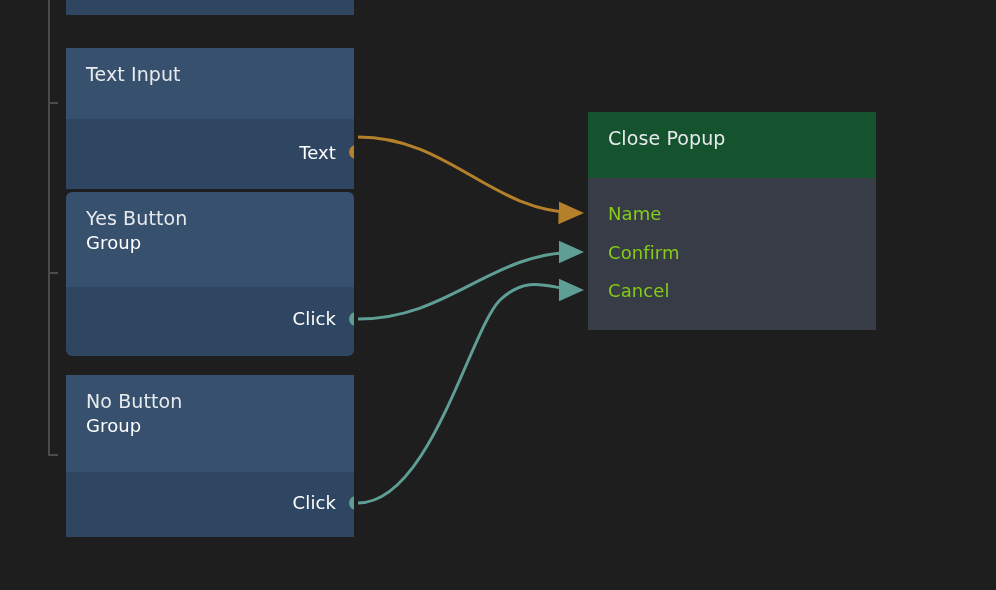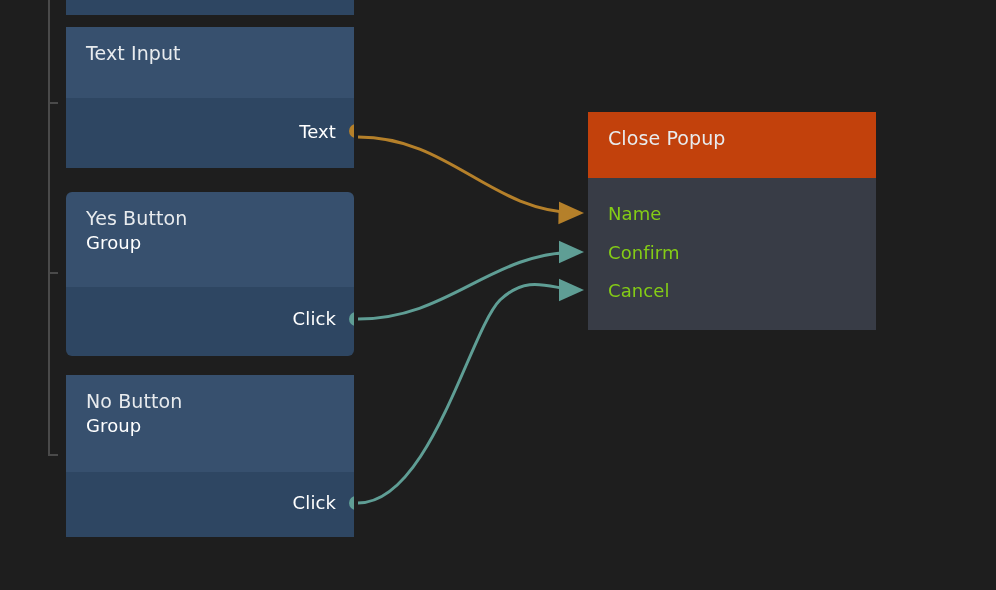--- a/index.html
+++ b/index.html
@@ -57,21 +57,21 @@
     line-height: 24px;
     letter-spacing: 0.1px;
     white-space: nowrap;
   }
 
   
   .node.blue .node-header { background: #37506e; }
   .node.blue .node-body   { background: #2e4662; }
 
   
-  .node.gray .node-header { background: #c2410c; }
+  .node.gray .node-header { background: #14532d; }
   .node.gray .node-body   { background: #383c46; }
 
   
   .port-row {
     position: absolute;
     right: 18px;
     font-size: 18px;
     color: #ffffff;
     line-height: 22px;
     white-space: nowrap;
@@ -124,21 +124,21 @@
 
     <path d="M 358,319 C 450,319 490,252 578,252" fill="none" stroke="#5f9e95" stroke-width="3" marker-end="url(#arrow-teal)"></path>
 
     <path d="M 358,503 C 430,503 470,330 500,300 C 530,272 552,290 578,290" fill="none" stroke="#5f9e95" stroke-width="3" marker-end="url(#arrow-teal)"></path>
   </svg>
 
   <div class="node blue" style="left:66px; top:-40px; width:288px; height:55px;">
     <div class="node-body" style="height:55px;"></div>
   </div>
 
-  <div class="node blue" style="left:66px; top:27px; width:288px; height:141px;">
+  <div class="node blue" style="left:66px; top:48px; width:288px; height:141px;">
     <div class="node-header" style="height:71px;">
       <div class="node-title">Text Input</div>
     </div>
     <div class="node-body" style="height:70px;">
       <div class="port-row" style="top:23px;">Text</div>
     </div>
     <div class="port-dot" style="left:283px; top:97px; background:#b5802a;"></div>
   </div>
 
   <div class="node blue" style="left:66px; top:192px; width:288px; height:164px;border-radius:6px;">

